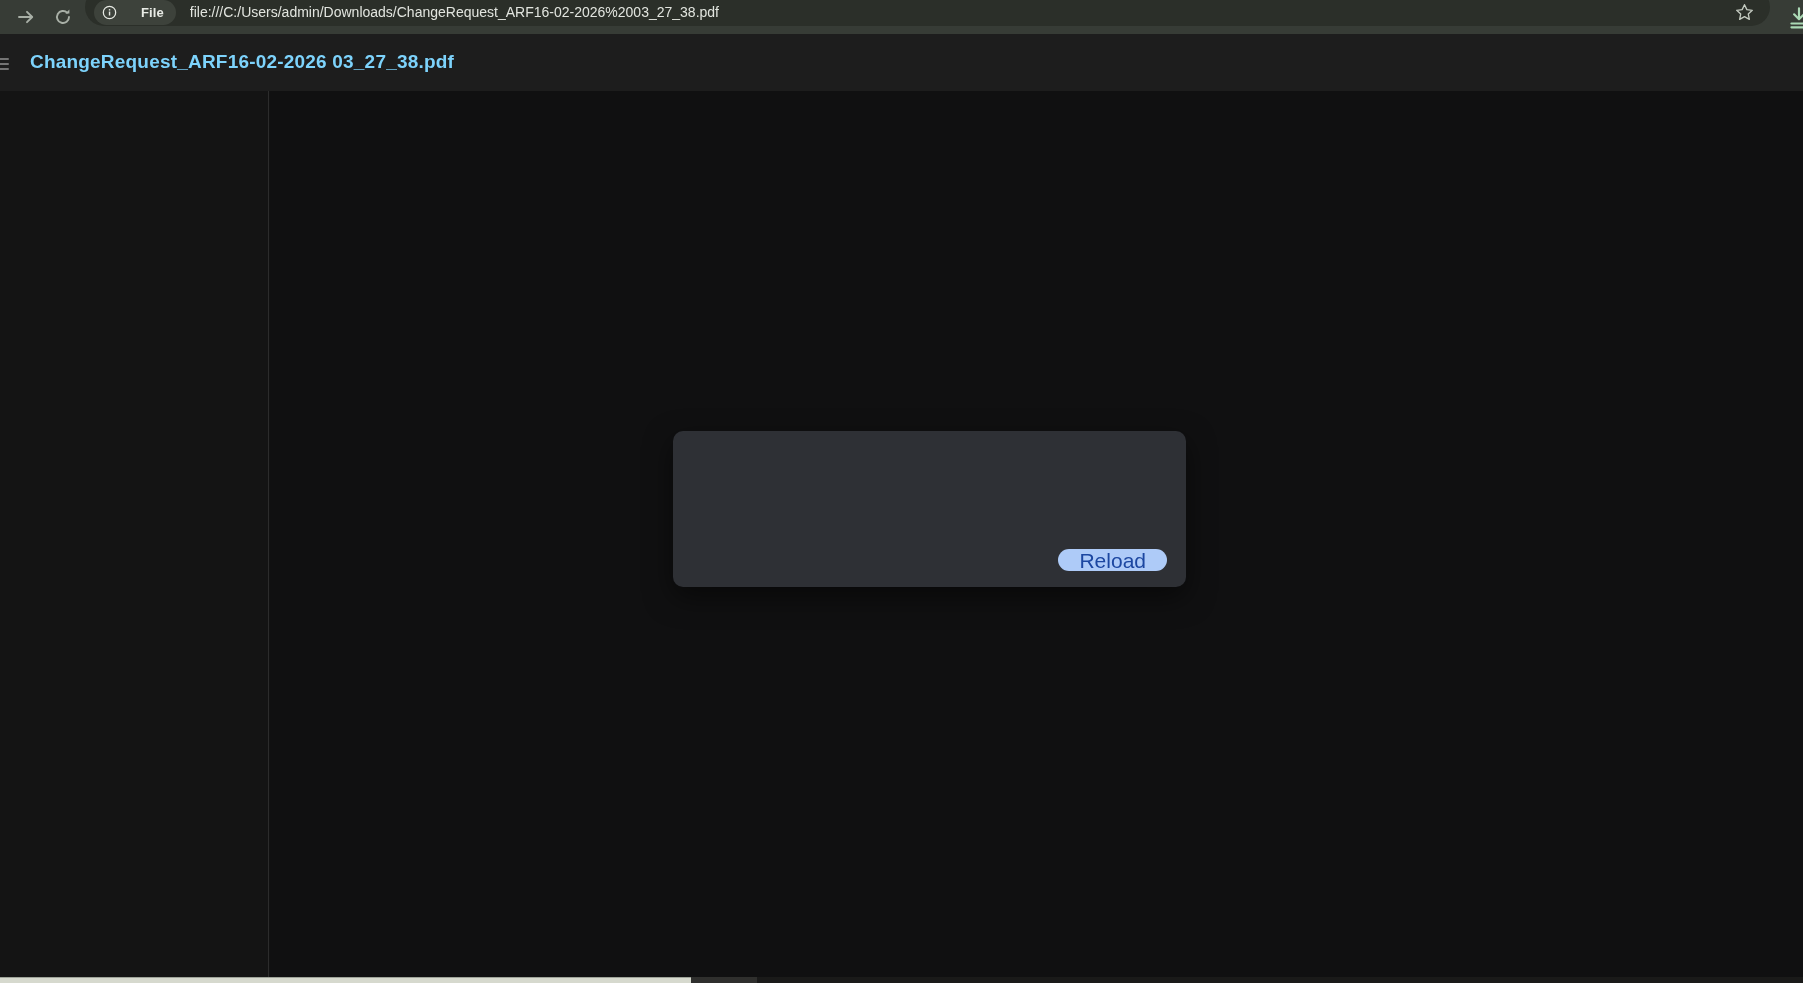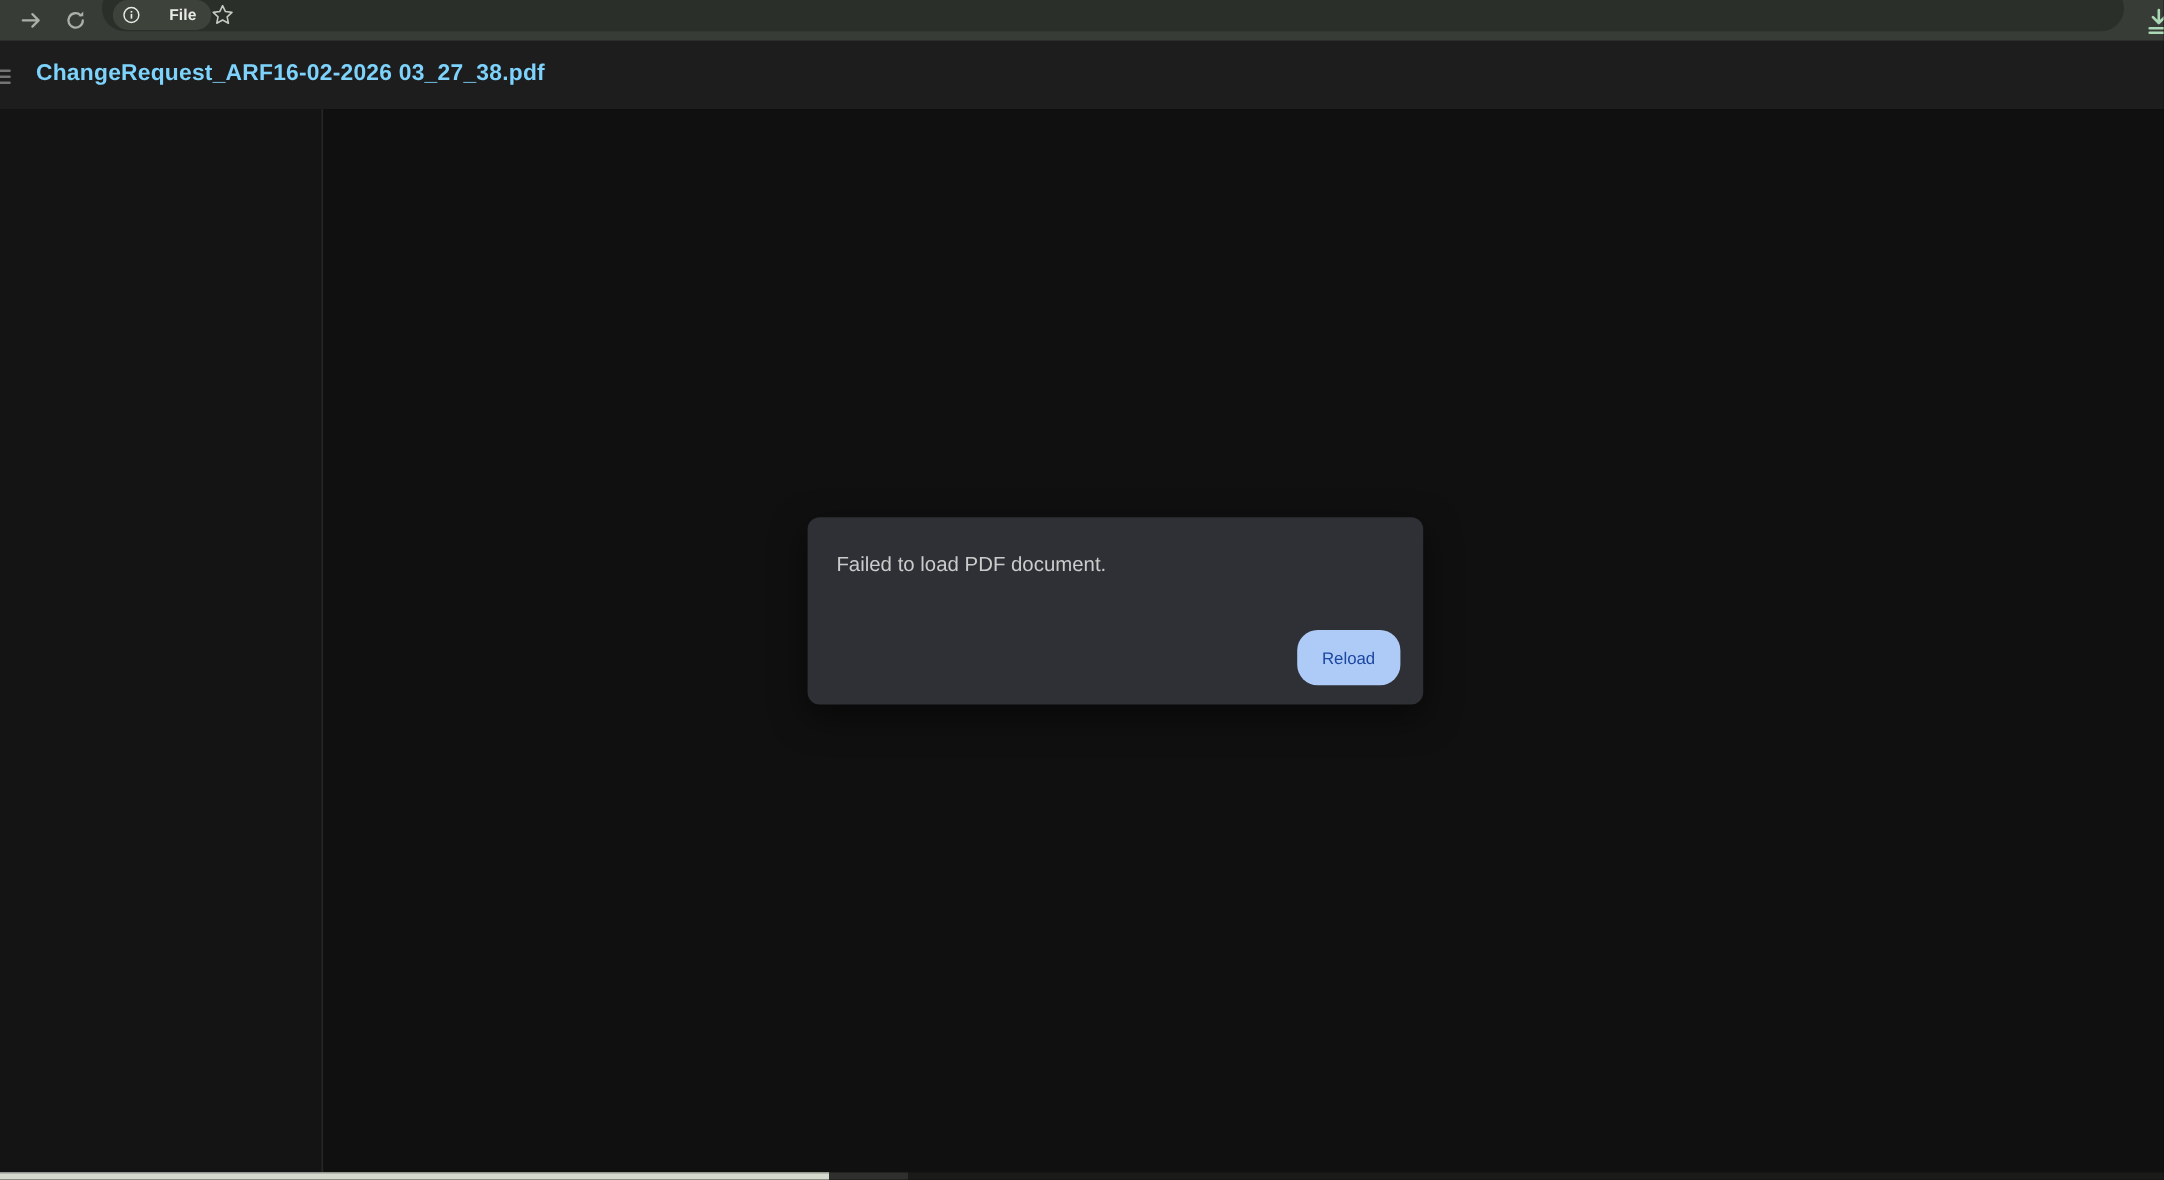--- a/index.html
+++ b/index.html
@@ -92,24 +92,24 @@
     padding:18px 24px;
   }
   .error-dialog h2{
     margin:0;font-size:20px;line-height:28px;font-weight:normal;color:#e8eaed;
   }
   .error-dialog p{
     margin:10px 0 0 0;font-size:17px;line-height:24px;color:#c9ccca;
   }
   .reload-button{
     position:absolute;right:19px;bottom:16px;
-    height:46px;padding:0 21px;border:none;border-radius:17px;
+    height:22px;padding:0 21px;border:none;border-radius:17px;
     background:var(--c-accent-bg,#aecbf8);
     color:var(--c-accent-text,#1c47a1);
-    font-family:inherit;font-size:14px;font-weight:500;cursor:pointer;
+    font-family:inherit;font-size:21px;font-weight:500;cursor:pointer;
   }
 
   
   .bottom-strip{position:absolute;left:0;bottom:0;width:1803px;height:6px;display:flex;}
   .bottom-strip .seg-light{width:691px;background:var(--c-bottom-bar,#d6d9ce);border-top:1px solid #9ea399;box-sizing:border-box;}
   .bottom-strip .seg-mid{width:66px;background:#2f2f2d;}
   .bottom-strip .seg-dark{flex:1;background:#1a1a19;}
 </style>
 </head>
 <body style="--c-browser-bar: #373c36; --c-omnibox: #2b2f29; --c-chip: #3d423b; --c-pdf-toolbar: #1d1d1d; --c-content: #121212; --c-dialog: #2e3035; --c-accent-bg: #aecbf8; --c-accent-text: #1c47a1; --c-bottom-bar: #d6d9ce;">
@@ -132,20 +132,21 @@
     <div class="omnibox">
       <div class="omnibox-inner">
         <span class="site-chip">
           <svg width="15" height="15" viewBox="0 0 16 16">
               <circle cx="8" cy="8" r="6.6" fill="none" stroke="#e8ebe5" stroke-width="1.3"></circle>
               <rect x="7.3" y="7" width="1.5" height="4.2" fill="#e8ebe5"></rect>
               <rect x="7.3" y="4.4" width="1.5" height="1.5" fill="#e8ebe5"></rect>
             </svg>
           <span class="chip-label">File</span>
         </span>
+        <span class="url-text">file:///C:/Users/admin/Downloads/ChangeRequest_ARF16-02-2026%2003_27_38.pdf</span>
         <span class="star-wrap">
           <svg width="19" height="19" viewBox="0 0 20 20">
               <path d="M10 1.8l2.5 5.2 5.7.7-4.2 3.9 1.1 5.6L10 14.4l-5.1 2.8 1.1-5.6L1.8 7.7l5.7-.7z" fill="none" stroke="#c4cbc1" stroke-width="1.4" stroke-linejoin="round"></path>
             </svg>
         </span>
       </div>
     </div>
 
     <span class="download-wrap">
       <svg width="26" height="26" viewBox="0 0 24 24">
@@ -162,21 +163,20 @@
         <i></i>
       </span>
     <span class="pdf-title">ChangeRequest_ARF16-02-2026 03_27_38.pdf</span>
   </div>
 
   <div class="content">
     <aside class="pdf-sidebar"></aside>
     <main class="pdf-viewport"></main>
 
     <div class="error-dialog" style="left:673px;top:340px">
-      <p>Failed to load PDF document.</p>
       <button class="reload-button">Reload</button>
     </div>
   </div>
 
   <div class="bottom-strip">
     <div class="seg-light"></div>
     <div class="seg-mid"></div>
     <div class="seg-dark"></div>
   </div>
 

